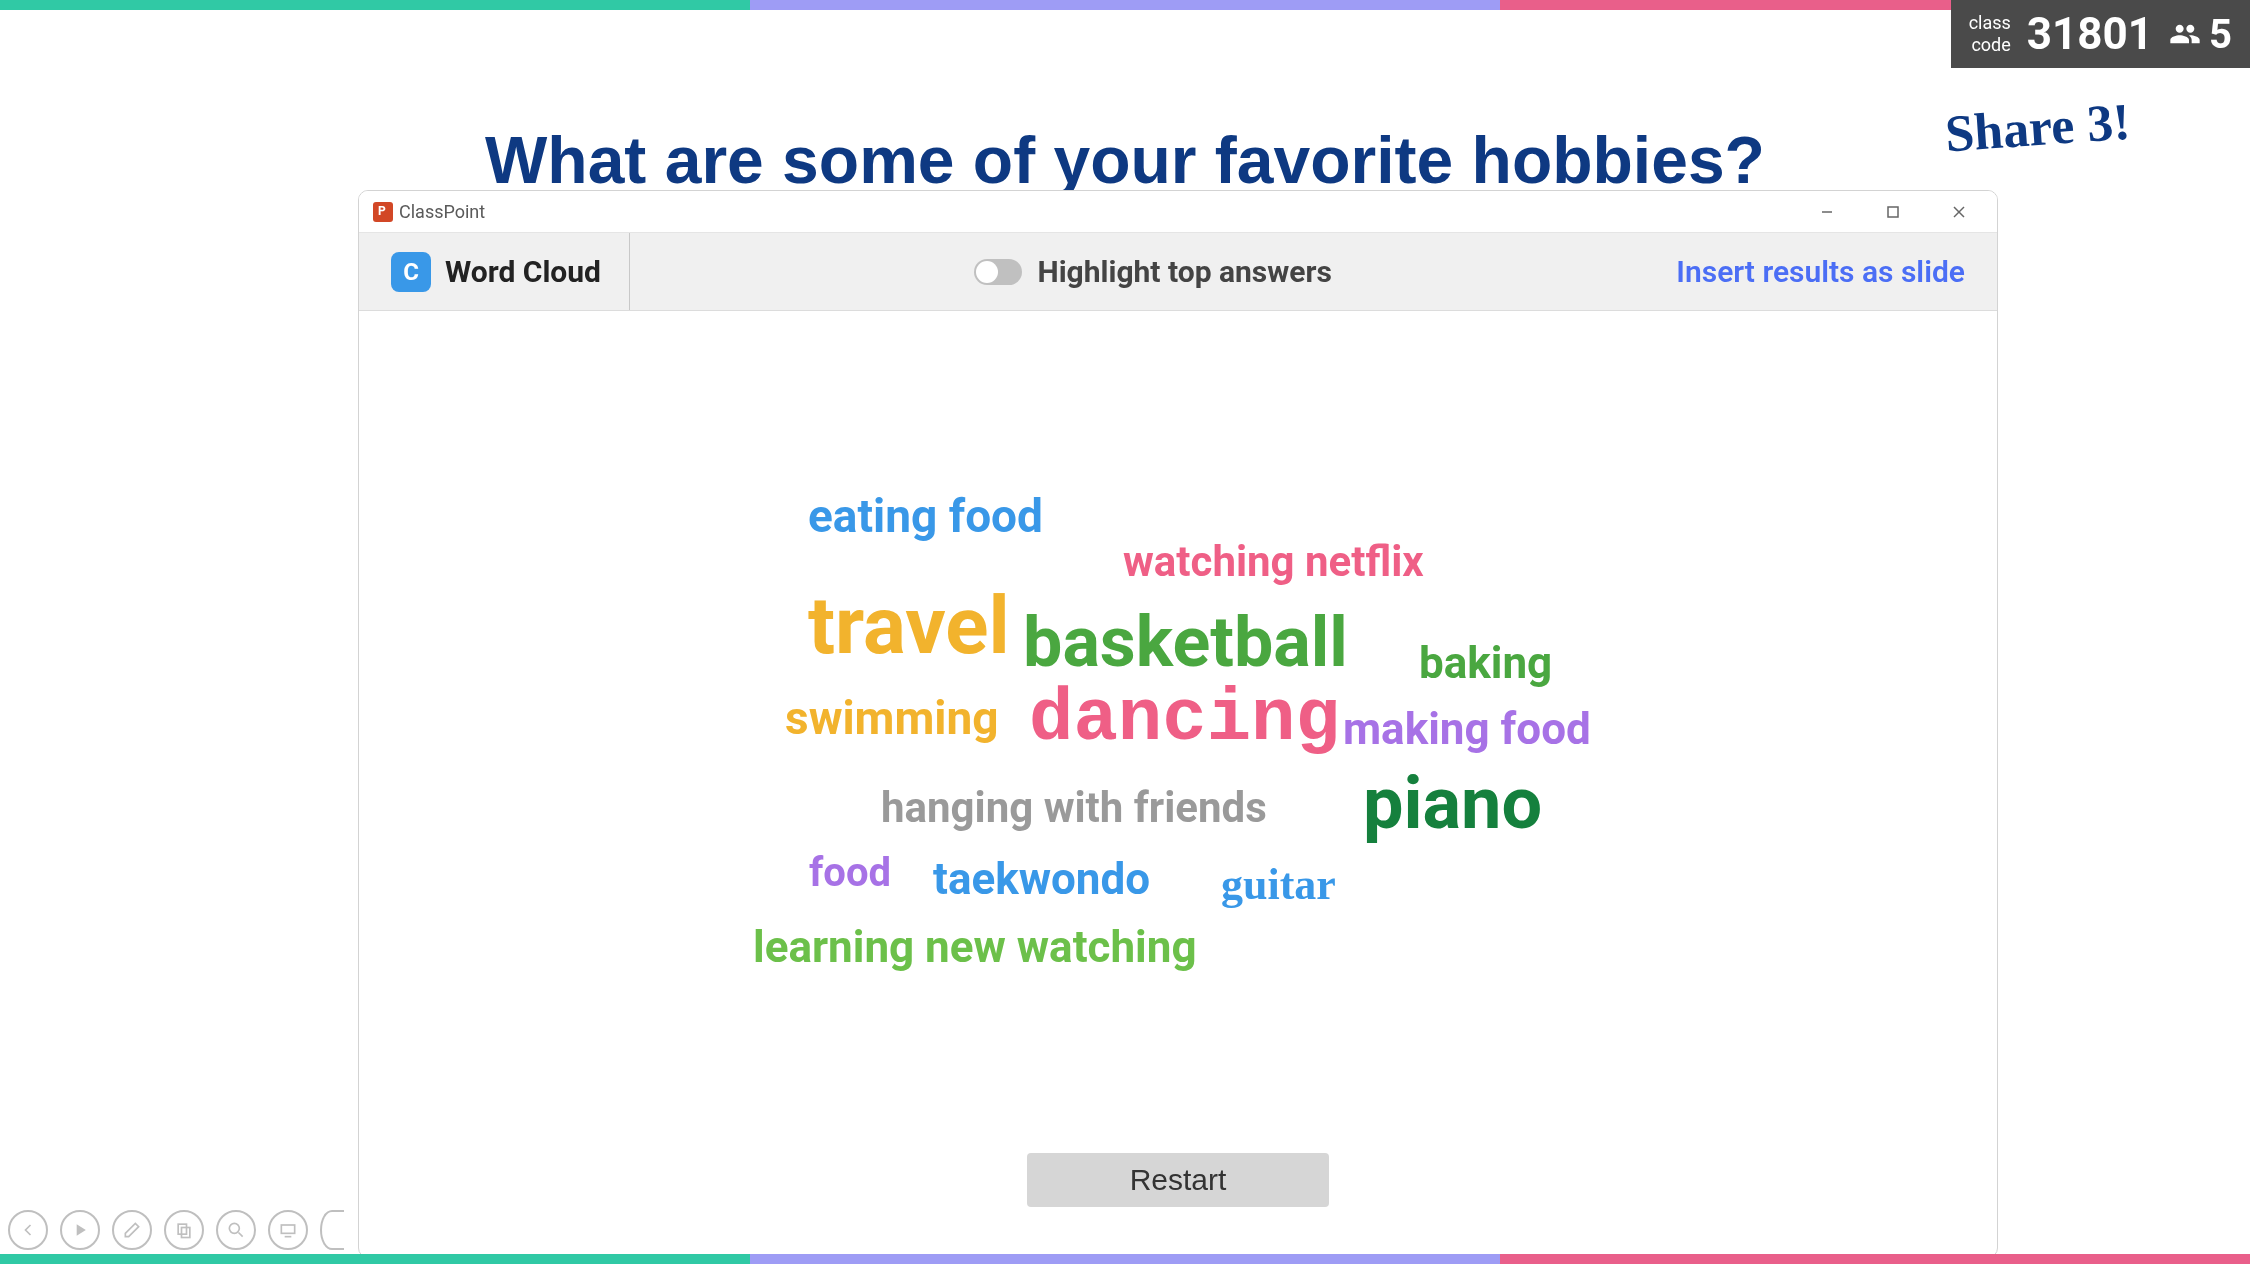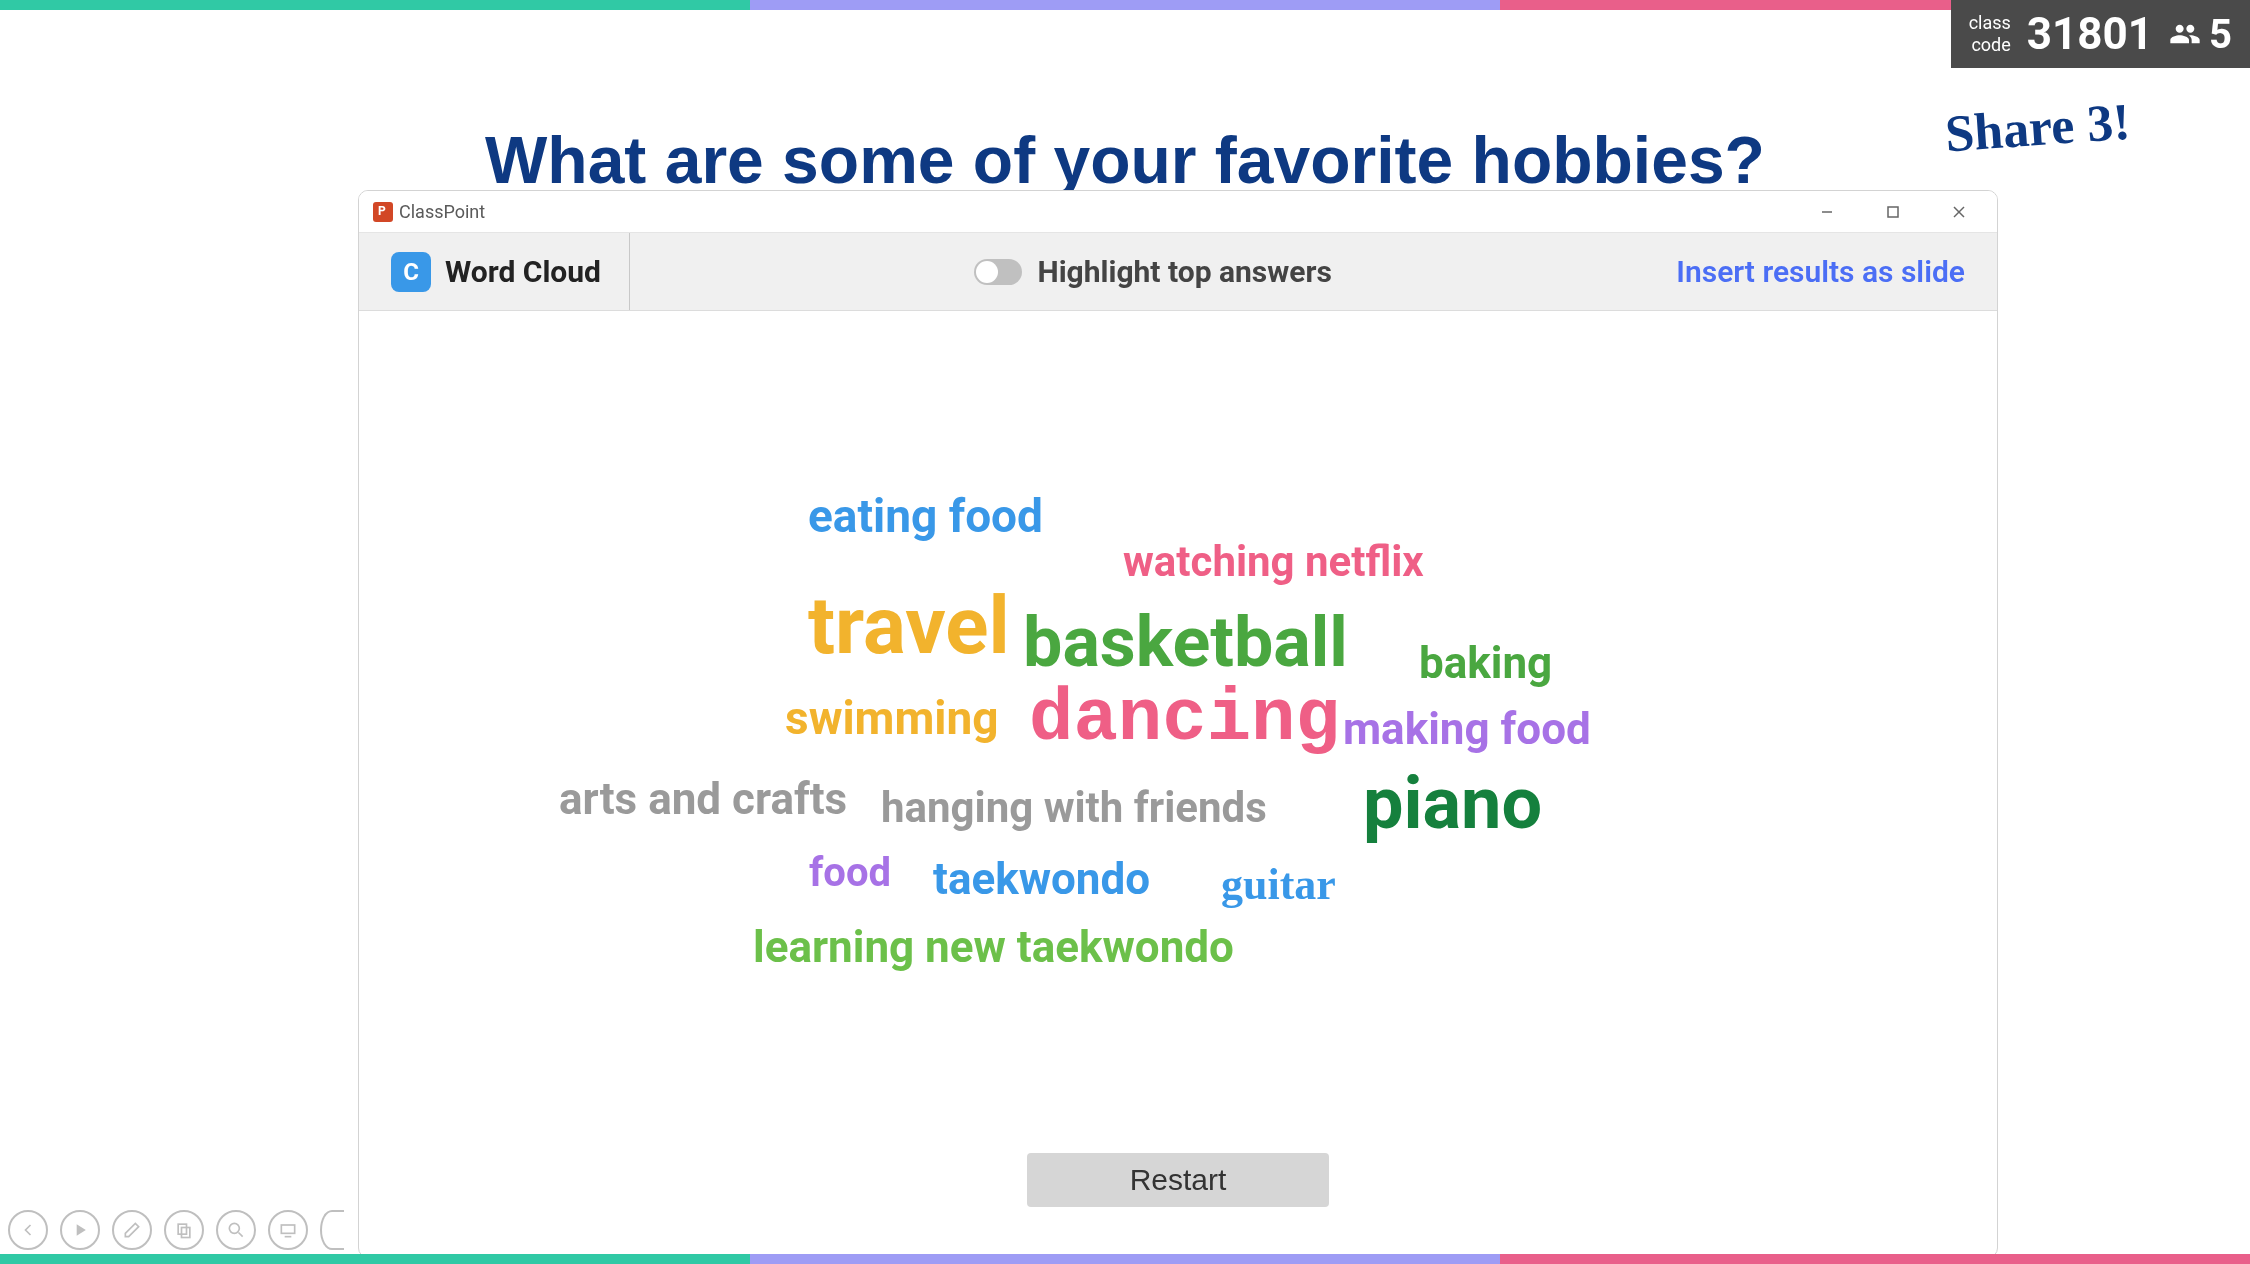--- a/index.html
+++ b/index.html
@@ -329,27 +329,26 @@
 
   <div class="wordcloud-area" id="wordcloud-area">
       <span class="word" style="color: rgb(57, 152, 232); font-size: 46px; left: 449px; top: 178px;">eating food</span>
       <span class="word" style="color: rgb(239, 95, 134); font-size: 42px; left: 764px; top: 226px;">watching netflix</span>
       <span class="word" style="color: rgb(242, 179, 45); font-size: 80px; left: 449px; top: 268px;">travel</span>
       <span class="word" style="color: rgb(74, 167, 64); font-size: 70px; left: 664px; top: 290px;">basketball</span>
       <span class="word" style="color: rgb(74, 167, 64); font-size: 44px; left: 1060px; top: 326px;">baking</span>
       <span class="word" style="color: rgb(242, 179, 45); font-size: 46px; left: 426px; top: 380px;">swimming</span>
       <span class="word" style="color: rgb(239, 95, 134); font-size: 74px; left: 670px; top: 366px; font-family: Liberation Mono, monospace;">dancing</span>
       <span class="word" style="color: rgb(167, 114, 230); font-size: 44px; left: 984px; top: 392px;">making food</span>
-      <span class="word" style="color: rgb(154, 154, 154); font-size: 44px; left: 200px; top: 462px;">arts and crafts</span>
       <span class="word" style="color: rgb(154, 154, 154); font-size: 42px; left: 522px; top: 472px;">hanging with friends</span>
       <span class="word" style="color: #15803d; font-size: 72px; left: 1004px; top: 450px;">piano</span>
       <span class="word" style="color: rgb(167, 114, 230); font-size: 40px; left: 450px; top: 538px;">food</span>
       <span class="word" style="color: rgb(57, 152, 232); font-size: 44px; left: 574px; top: 542px;">taekwondo</span>
       <span class="word" style="color: rgb(57, 152, 232); font-size: 44px; left: 862px; top: 548px; font-family: Liberation Serif, serif;">guitar</span>
-      <span class="word" style="color: rgb(108, 192, 74); font-size: 44px; left: 394px; top: 610px;">learning new taekwondo</span>
+      <span class="word" style="color: rgb(108, 192, 74); font-size: 44px; left: 394px; top: 610px;">learning new watching</span>
     </div>
 
   <button class="restart-btn">Restart</button>
 </div>
 
 <div class="bottom-icons">
   <div class="circ-btn">
       <svg viewBox="0 0 24 24">
         <polyline points="15 6 9 12 15 18"></polyline>
       </svg>

